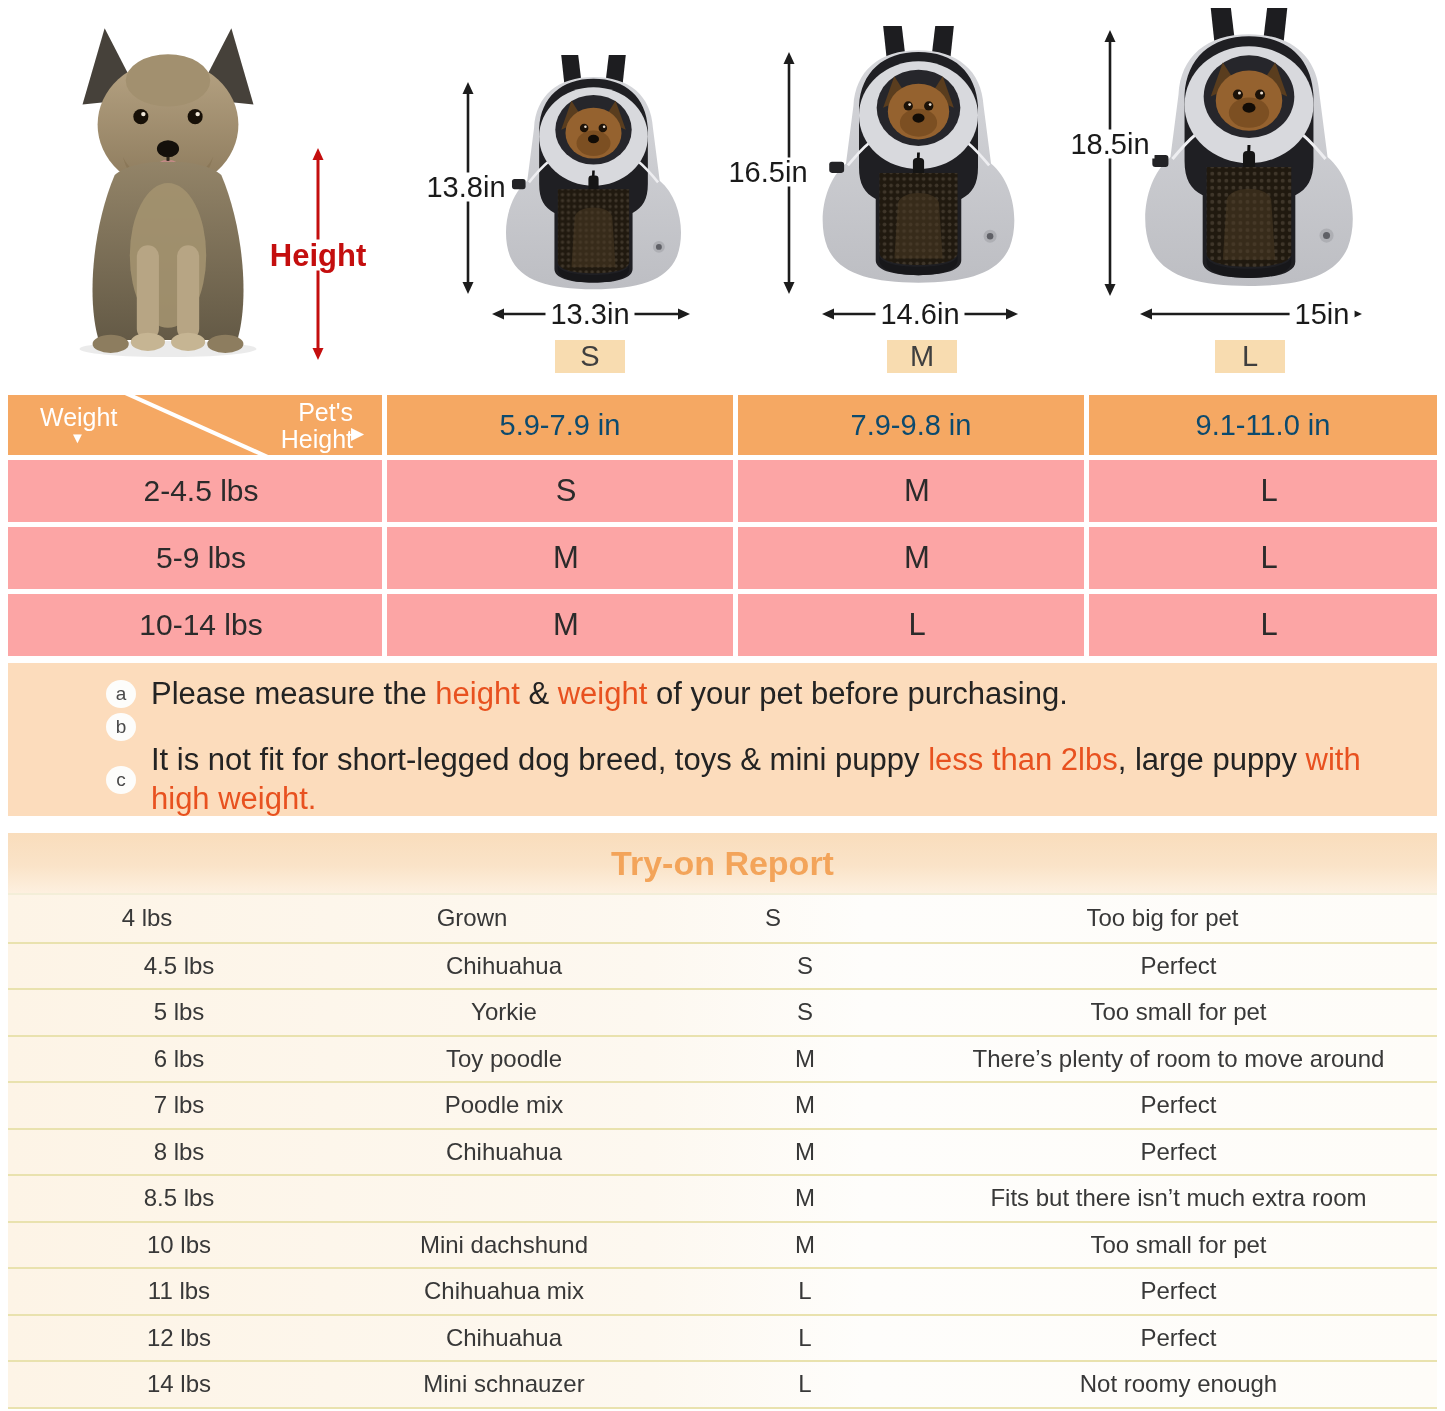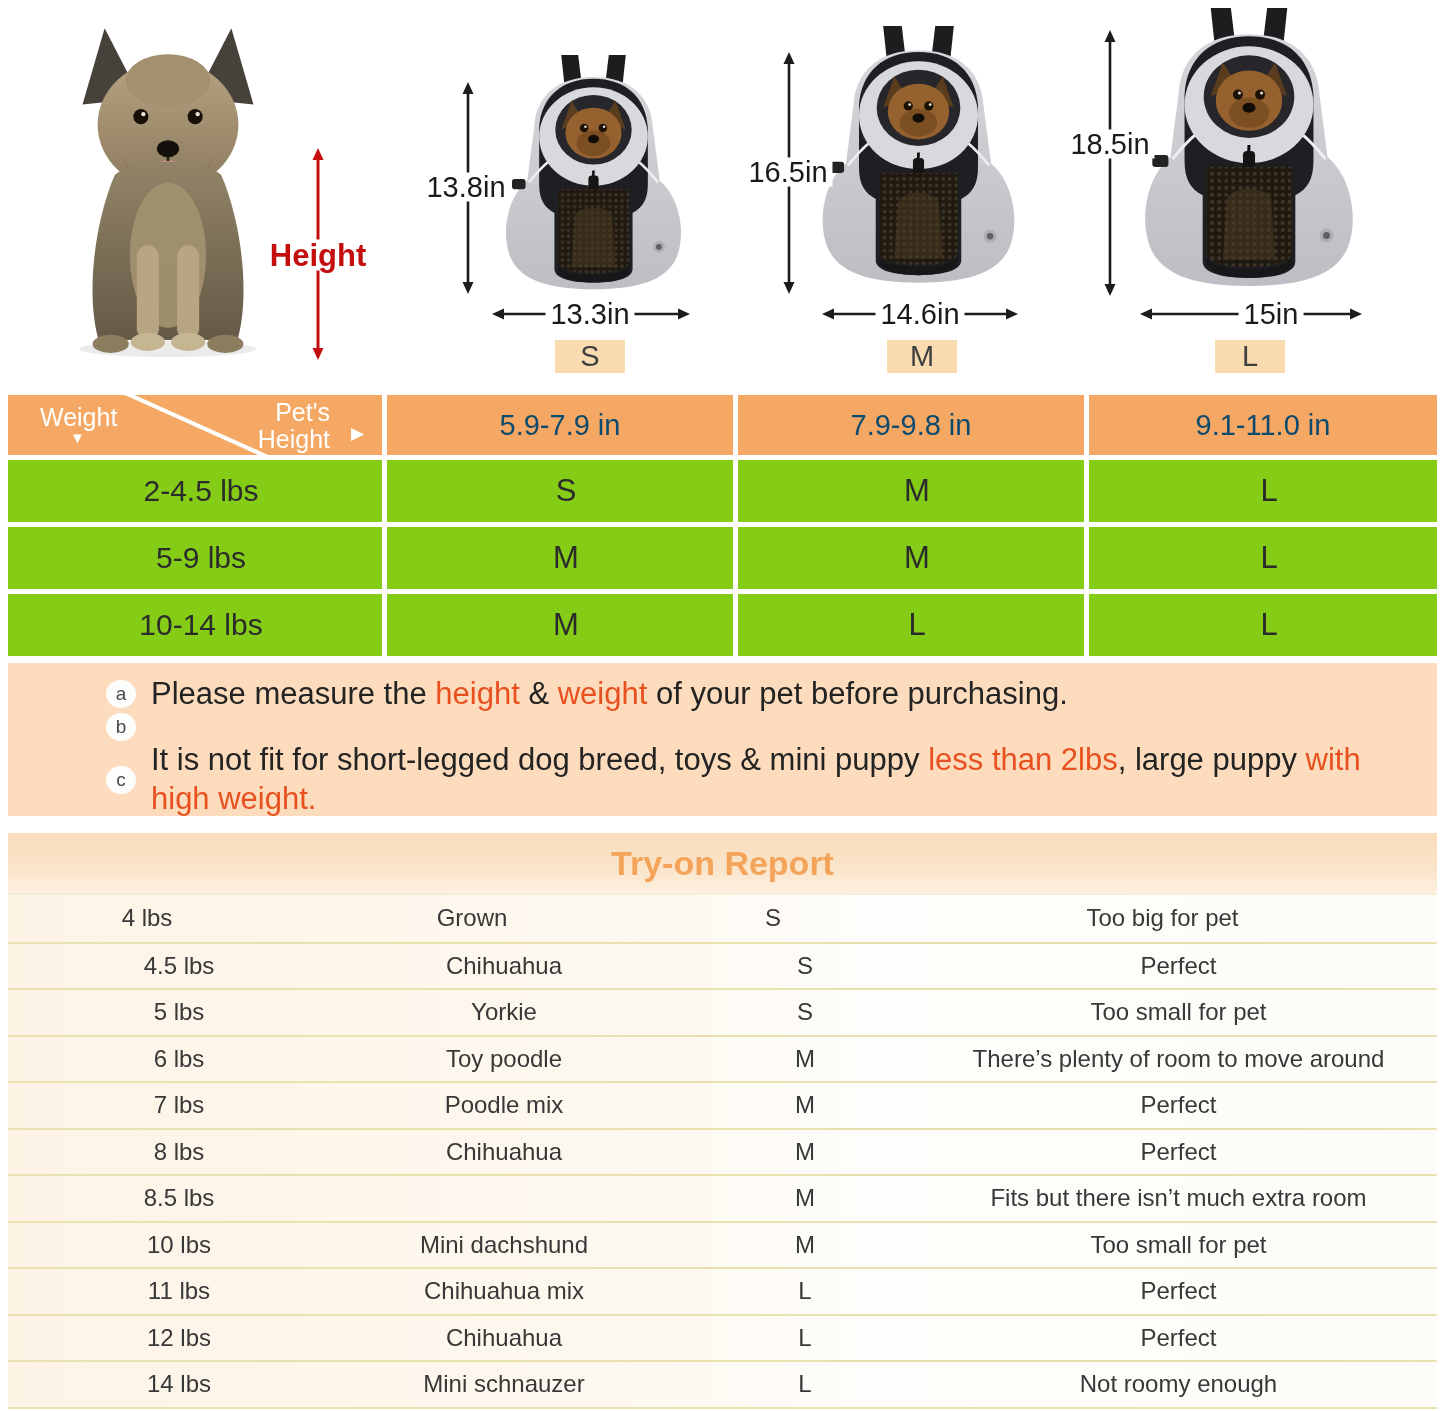--- a/index.html
+++ b/index.html
@@ -10,27 +10,27 @@
   .dim-label{position:absolute;transform:translate(-50%,-50%);background:#fff;padding:0 5px;
              font-size:29px;color:#1a1a1a;white-space:nowrap;line-height:1;}
   .dim-label.red{color:#c40e0e;font-weight:700;font-size:31px;}
   .size-badge{position:absolute;width:70px;height:33px;background:#f8dcb0;color:#3f3f3f;
               font-size:29px;font-weight:500;text-align:center;line-height:33px;}
   
   .sizechart{position:absolute;left:8px;top:395px;width:1429px;display:grid;
              grid-template-columns:374px 346px 346px 348px;grid-template-rows:60px 62px 62px 62px;
              gap:5px;background:#fff;}
   .sc-head{background:#f5a863;color:#0c4a6e;font-size:29px;display:flex;align-items:center;justify-content:center;}
-  .sc-cell{background:#84cc16;color:#2b2b2b;font-size:30px;display:flex;align-items:center;justify-content:center;padding-left:12px;}
+  .sc-cell{background:#fca5a5;color:#2b2b2b;font-size:30px;display:flex;align-items:center;justify-content:center;padding-left:12px;}
   .sc-size{font-size:31px;}
   .sc-corner{position:relative;background:#f5a863;color:#fff;overflow:hidden;}
   .sc-corner svg{position:absolute;left:0;top:0;}
   .corner-weight{position:absolute;left:32px;top:8px;font-size:25px;}
   .corner-weight-icon{position:absolute;left:62px;top:34px;font-size:15px;}
-  .corner-pets{position:absolute;right:52px;top:4px;text-align:right;font-size:25px;line-height:1.08;}
+  .corner-pets{position:absolute;right:29px;top:4px;text-align:right;font-size:25px;line-height:1.08;}
   .corner-pets-icon{position:absolute;right:18px;top:28px;font-size:17px;}
   
   .notes{position:absolute;left:8px;top:663px;width:1429px;height:153px;background:#fcdcbc;
          box-sizing:border-box;padding:12px 24px 8px 98px;display:flex;flex-direction:column;justify-content:space-between;}
   .note{display:flex;align-items:center;gap:15px;}
   .marker{flex:0 0 auto;width:30px;height:28px;border-radius:50%;background:#fdfdfb;color:#4a4a4a;
           font-size:19px;display:flex;align-items:center;justify-content:center;}
   .note-text{font-size:31px;color:#232323;line-height:1.24;}
   .hl{color:#e8511f;}
   
@@ -153,21 +153,21 @@
   <div class="size-badge" style="left:555px;top:340px">S</div>
 
   <svg class="abs" style="left:816px;top:26px" width="205" height="265" viewBox="0 0 220 285">
       <use href="#bpack"></use>
     </svg>
   <svg class="abs arrow" style="left:781px;top:52px" width="16" height="242">
     <line x1="8" y1="10" x2="8" y2="232"></line>
       <polygon points="8,0 2.5,12 13.5,12"></polygon>
       <polygon points="8,242 2.5,230 13.5,230"></polygon>
   </svg>
-  <span class="dim-label" style="left:788px;top:172px">16.5in</span>
+  <span class="dim-label" style="left:768px;top:172px">16.5in</span>
   <svg class="abs arrow" style="left:822px;top:306px" width="196" height="16">
     <line x1="10" y1="8" x2="186" y2="8"></line>
       <polygon points="0,8 12,2.5 12,13.5"></polygon>
       <polygon points="196,8 184,2.5 184,13.5"></polygon>
   </svg>
   <span class="dim-label" style="left:920px;top:314px">14.6in</span>
   <div class="size-badge" style="left:887px;top:340px">M</div>
 
   <svg class="abs" style="left:1138px;top:8px" width="222" height="287" viewBox="0 0 220 285">
       <use href="#bpack"></use>
@@ -176,21 +176,21 @@
     <line x1="8" y1="10" x2="8" y2="256"></line>
       <polygon points="8,0 2.5,12 13.5,12"></polygon>
       <polygon points="8,266 2.5,254 13.5,254"></polygon>
   </svg>
   <span class="dim-label" style="left:1110px;top:144px">18.5in</span>
   <svg class="abs arrow" style="left:1140px;top:306px" width="222" height="16">
     <line x1="10" y1="8" x2="212" y2="8"></line>
       <polygon points="0,8 12,2.5 12,13.5"></polygon>
       <polygon points="222,8 210,2.5 210,13.5"></polygon>
   </svg>
-  <span class="dim-label" style="left:1271px;top:314px">15in</span>
+  <span class="dim-label" style="left:1322px;top:314px">15in</span>
   <div class="size-badge" style="left:1215px;top:340px">L</div>
 
   <div class="sizechart">
     <div class="sc-corner">
       <svg width="374" height="60">
         <line x1="115" y1="-3" x2="262" y2="63" stroke="#fff" stroke-width="4"></line>
       </svg>
       <span class="corner-weight">Weight</span>
       <span class="corner-weight-icon">▼</span>
       <div class="corner-pets">

